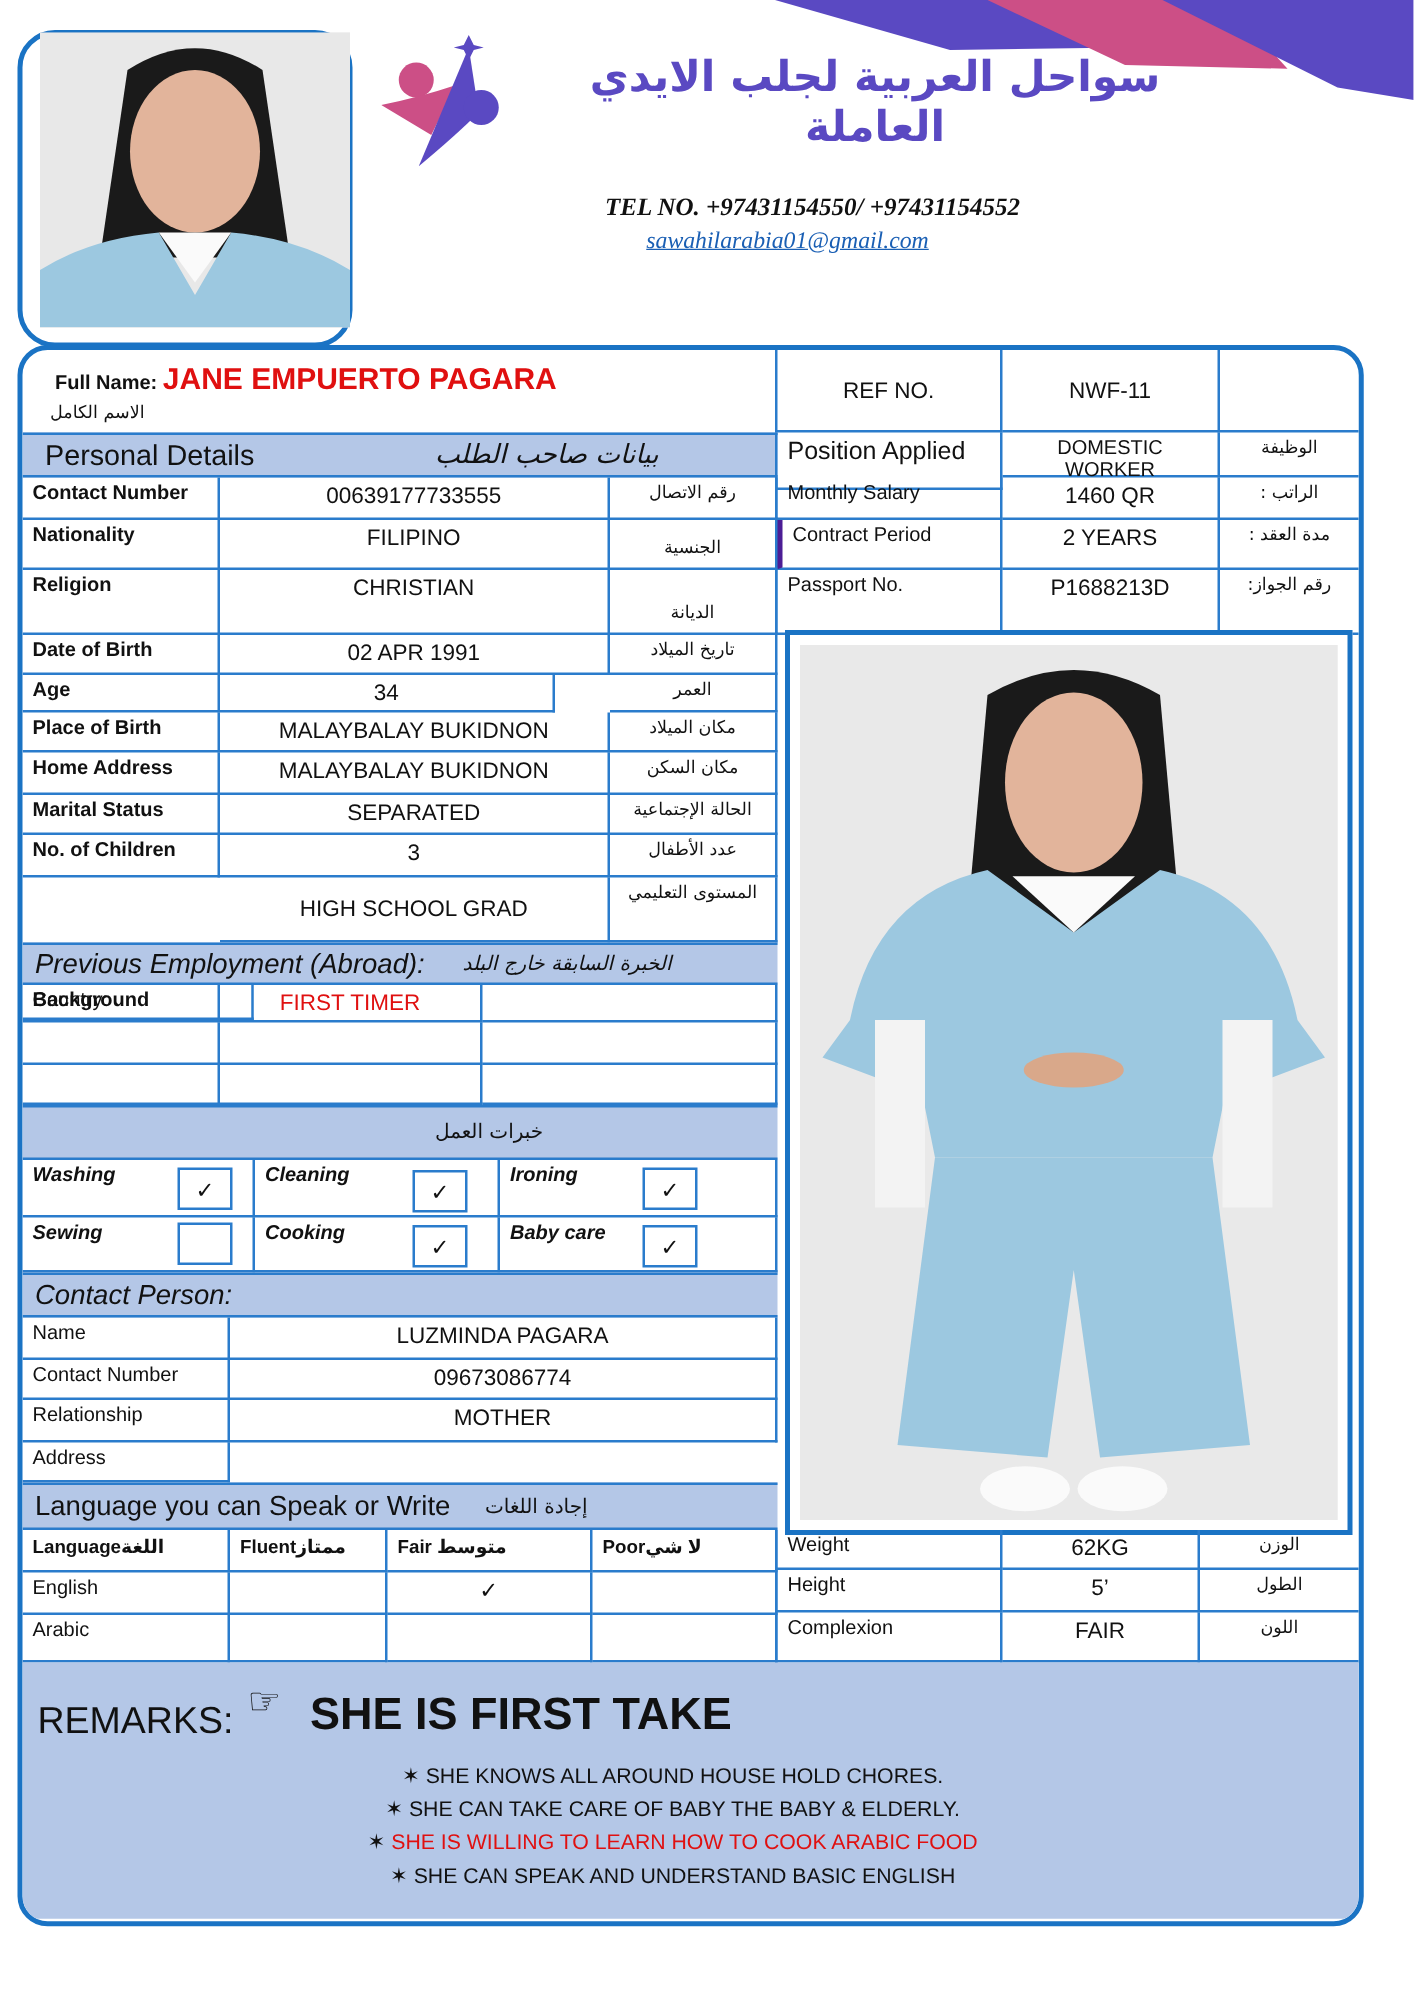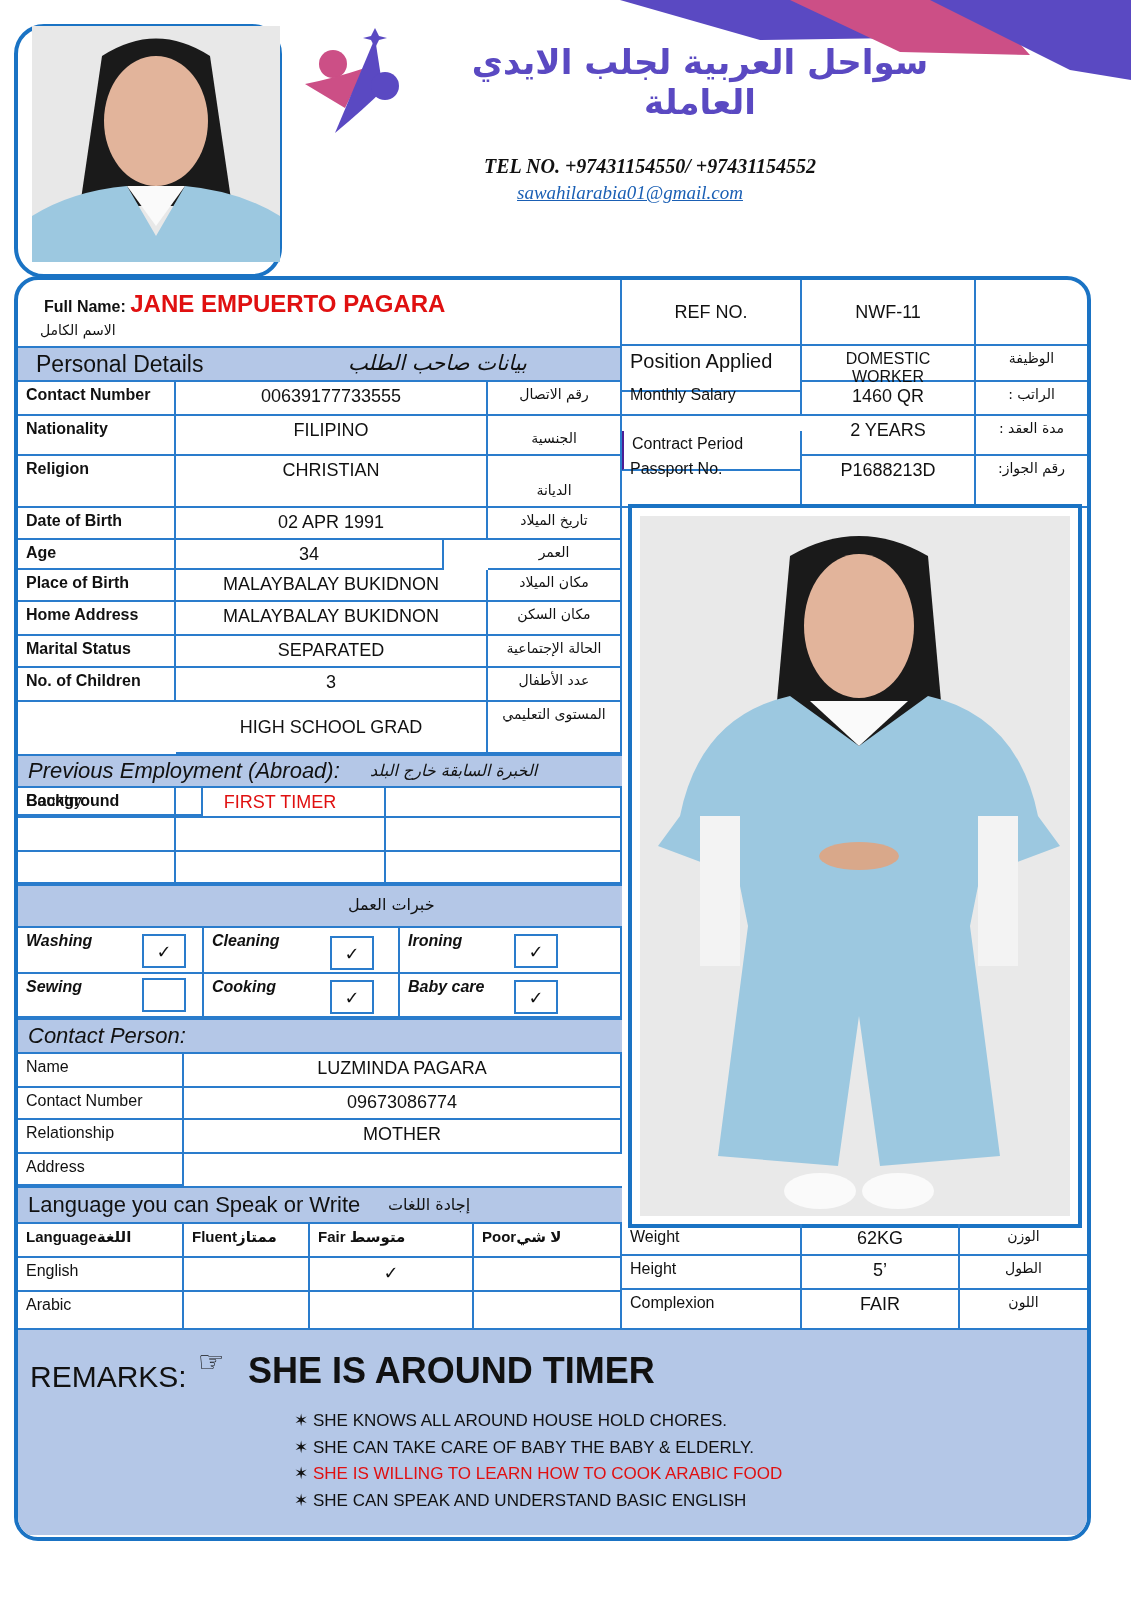--- a/index.html
+++ b/index.html
@@ -105,21 +105,21 @@
   </div>
 
   <div class="cell" style="left:602px;top:66px;width:182px;height:46px;border-left:2px solid #2a7ccc;font-size:20px;">Position Applied</div>
   <div class="cell val" style="left:784px;top:66px;width:174px;height:36px;font-size:16px;">DOMESTIC WORKER</div>
   <div class="cell ar" style="left:958px;top:66px;width:111px;height:36px;border-right:none;">الوظيفة</div>
 
   <div class="cell" style="left:602px;top:102px;width:182px;height:34px;border-left:2px solid #2a7ccc;">Monthly Salary</div>
   <div class="cell val" style="left:784px;top:102px;width:174px;height:34px;">1460 QR</div>
   <div class="cell ar" style="left:958px;top:102px;width:111px;height:34px;border-right:none;">الراتب :</div>
 
-  <div class="cell" style="left:602px;top:151px;width:182px;height:40px;border-left:4px solid #4c1d95;">Contract Period</div>
+  <div class="cell" style="left:602px;top:136px;width:182px;height:40px;border-left:6px solid #4c1d95;">Contract Period</div>
   <div class="cell val" style="left:784px;top:136px;width:174px;height:40px;">2 YEARS</div>
   <div class="cell ar" style="left:958px;top:136px;width:111px;height:40px;border-right:none;">مدة العقد :</div>
 
   <div class="cell" style="left:602px;top:176px;width:182px;height:52px;border-left:2px solid #2a7ccc;">Passport No.</div>
   <div class="cell val" style="left:784px;top:176px;width:174px;height:52px;">P1688213D</div>
   <div class="cell ar" style="left:958px;top:176px;width:111px;height:52px;border-right:none;">رقم الجواز:</div>
 
   <div>
     <div class="cell lbl" style="left:0;top:102px;width:158px;height:34px;">Contact Number</div>
     <div class="cell val" style="left:158px;top:102px;width:312px;height:34px;">00639177733555</div>
@@ -242,21 +242,21 @@
   <div class="cell val" style="left:784px;top:976px;width:158px;height:34px;">5’</div>
   <div class="cell ar" style="left:942px;top:976px;width:127px;height:34px;border-right:none;">الطول</div>
 
   <div class="cell" style="left:602px;top:1010px;width:182px;height:40px;border-left:2px solid #2a7ccc;">Complexion</div>
   <div class="cell val" style="left:784px;top:1010px;width:158px;height:40px;">FAIR</div>
   <div class="cell ar" style="left:942px;top:1010px;width:127px;height:40px;border-right:none;">اللون</div>
 
   <div class="abs remarks">
     <span class="abs" style="left:12px;top:30px;font-size:30px;">REMARKS:</span>
     <span class="abs" style="left:180px;top:14px;font-size:30px;">☞</span>
-    <span class="abs" style="left:230px;top:20px;font-size:36px;font-weight:bold;">SHE IS AROUND TIMER</span>
-    <div class="abs" style="left:276px;top:78px;font-size:17px;line-height:26.5px;">
+    <span class="abs" style="left:230px;top:20px;font-size:36px;font-weight:bold;">SHE IS FIRST TAKE</span>
+    <div class="abs" style="left:276px;top:78px;font-size:17px;line-height:26.5px;text-align:center;">
       <div><span>✶</span> <span>SHE KNOWS ALL AROUND HOUSE HOLD CHORES.</span></div>
       <div><span>✶</span> <span>SHE CAN TAKE CARE OF BABY THE BABY &amp; ELDERLY.</span></div>
       <div><span>✶</span> <span style="color:#e01010;">SHE IS WILLING TO LEARN HOW TO  COOK ARABIC FOOD</span></div>
       <div><span>✶</span> <span>SHE CAN SPEAK AND UNDERSTAND BASIC ENGLISH</span></div>
     </div>
   </div>
 </div>
 
 </body></html>

